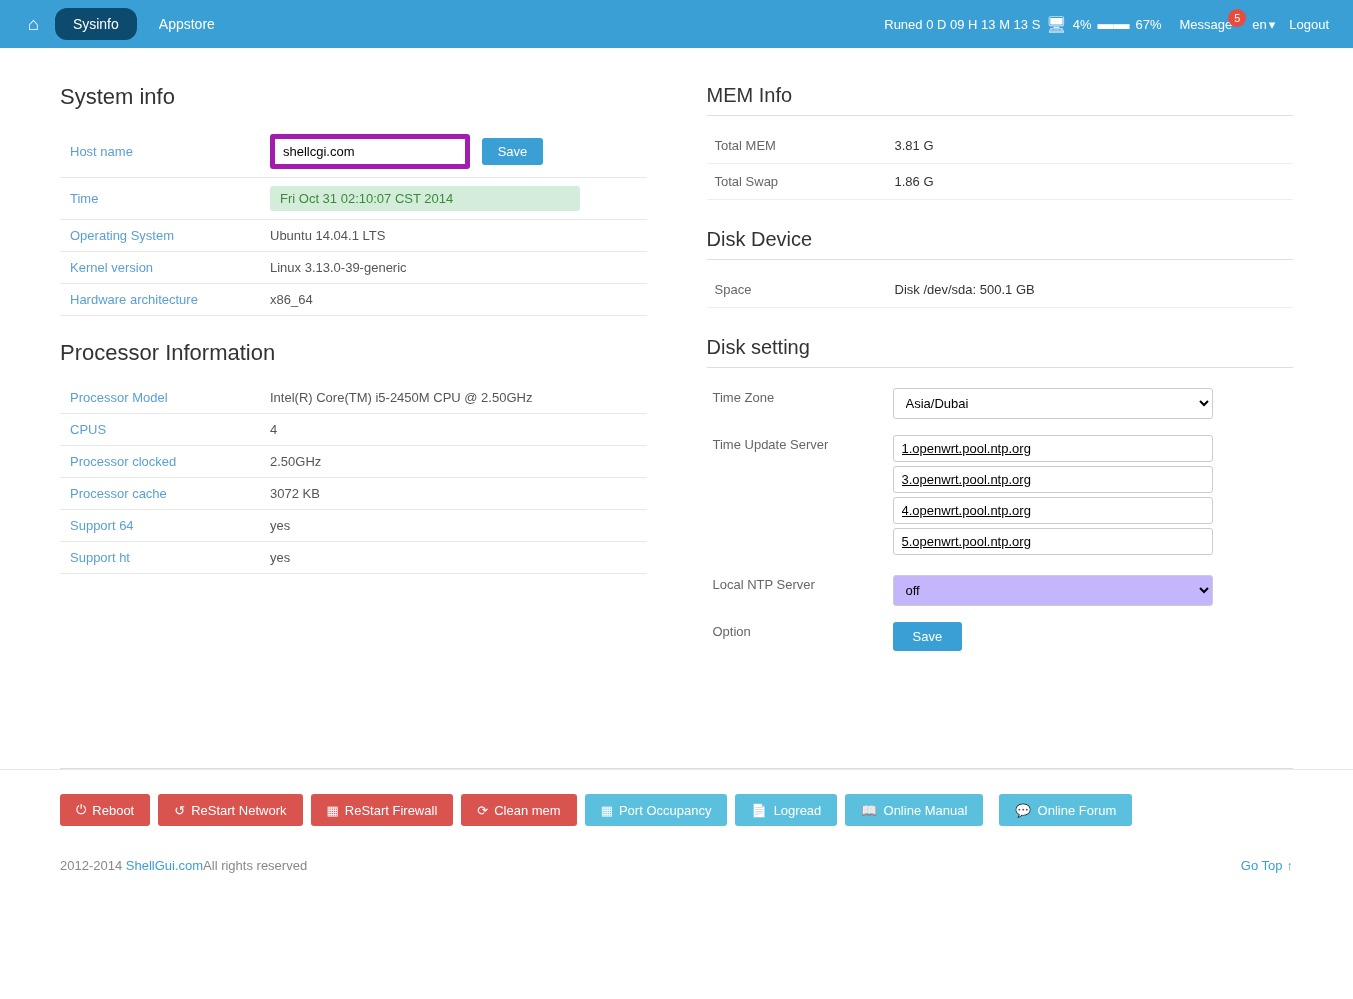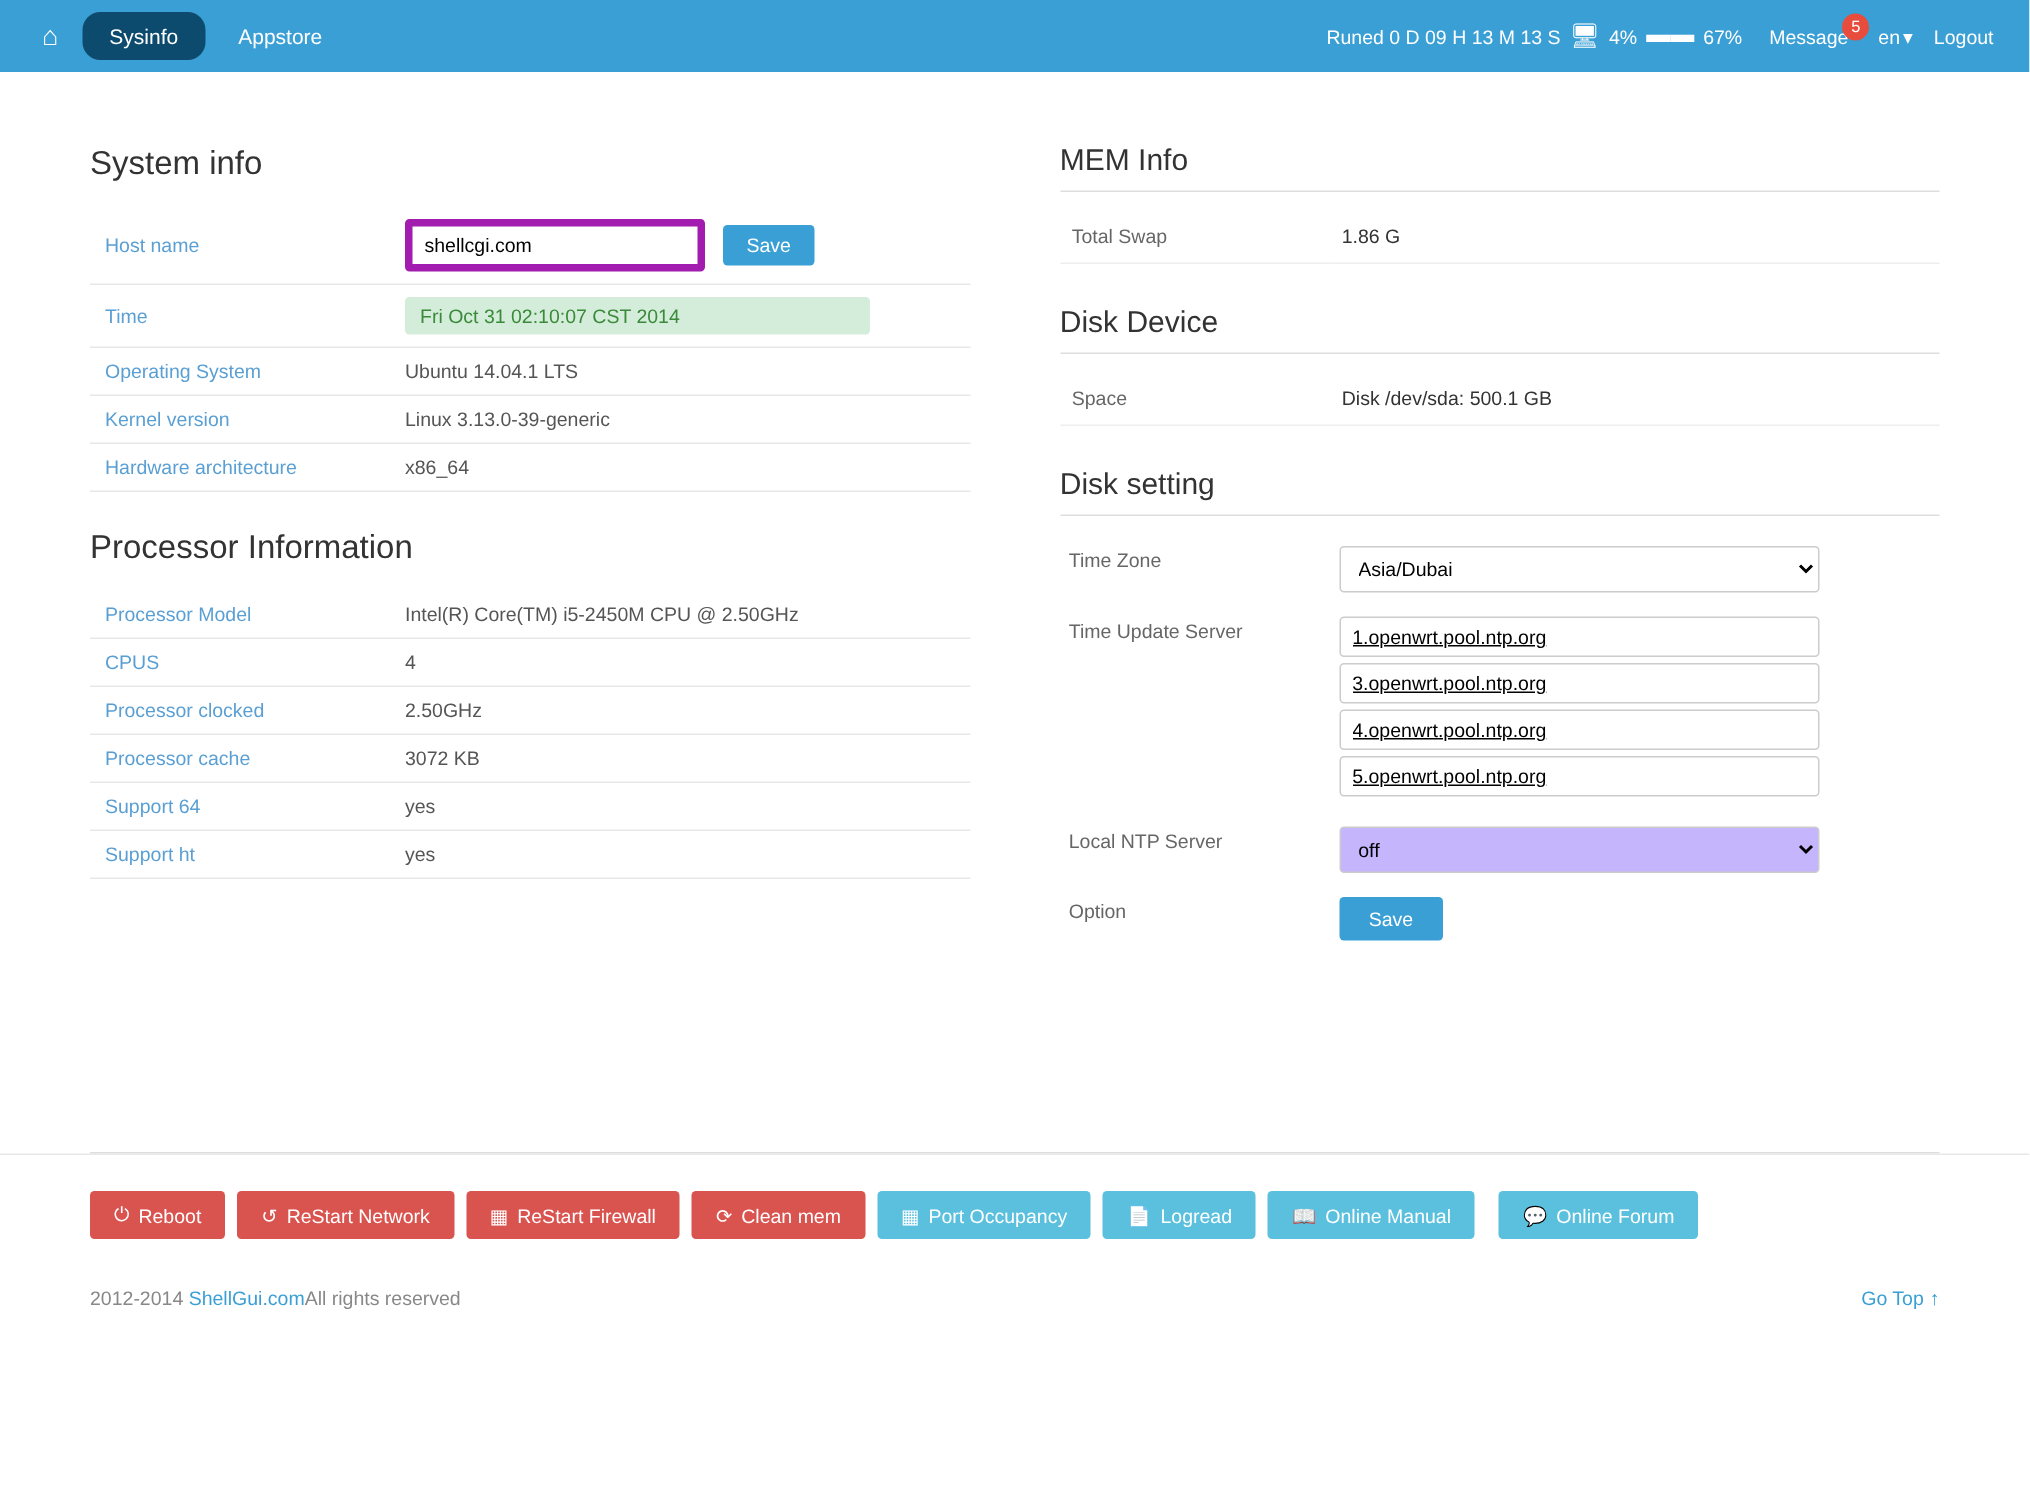--- a/index.html
+++ b/index.html
@@ -64,21 +64,21 @@
       font-size: 13px;
       cursor: pointer;
       display: flex;
       align-items: center;
       gap: 2px;
     }
 
     
     .main-content {
       display: flex;
-      padding: 48px 60px;
+      padding: 36px 60px;
       gap: 60px;
       min-height: 720px;
     }
 
     
     .left-panel { flex: 1; }
     .section-title {
       font-size: 22px;
       font-weight: normal;
       color: #333;
@@ -350,20 +350,24 @@
       </table>
 
   </div>
 
   <div class="right-panel">
 
     <div class="right-section">
       <h2 class="right-section-title">MEM Info</h2>
       <table class="right-table">
         <tbody>
+            <tr>
+          <td class="r-label">Total MEM</td>
+          <td class="r-value">3.81 G</td>
+        </tr>
         <tr>
           <td class="r-label">Total Swap</td>
           <td class="r-value">1.86 G</td>
         </tr>
       </tbody>
         </table>
     </div>
 
     <div class="right-section">
       <h2 class="right-section-title">Disk Device</h2>

